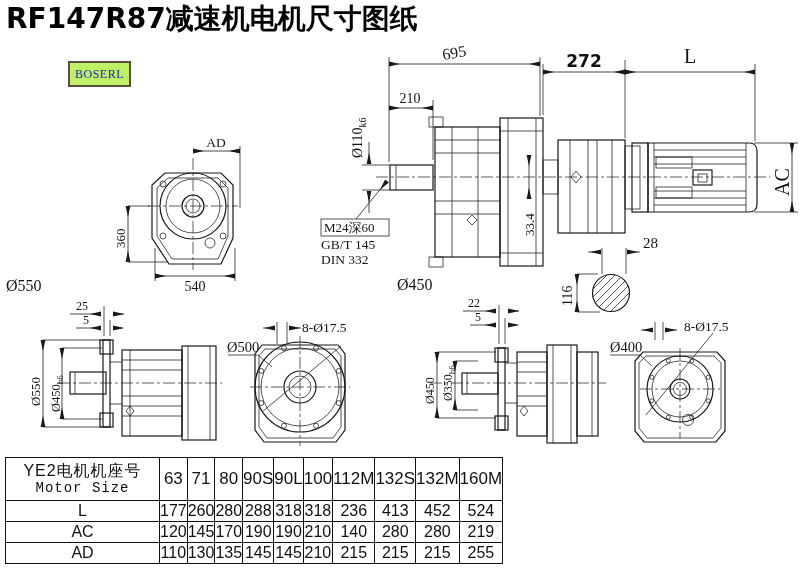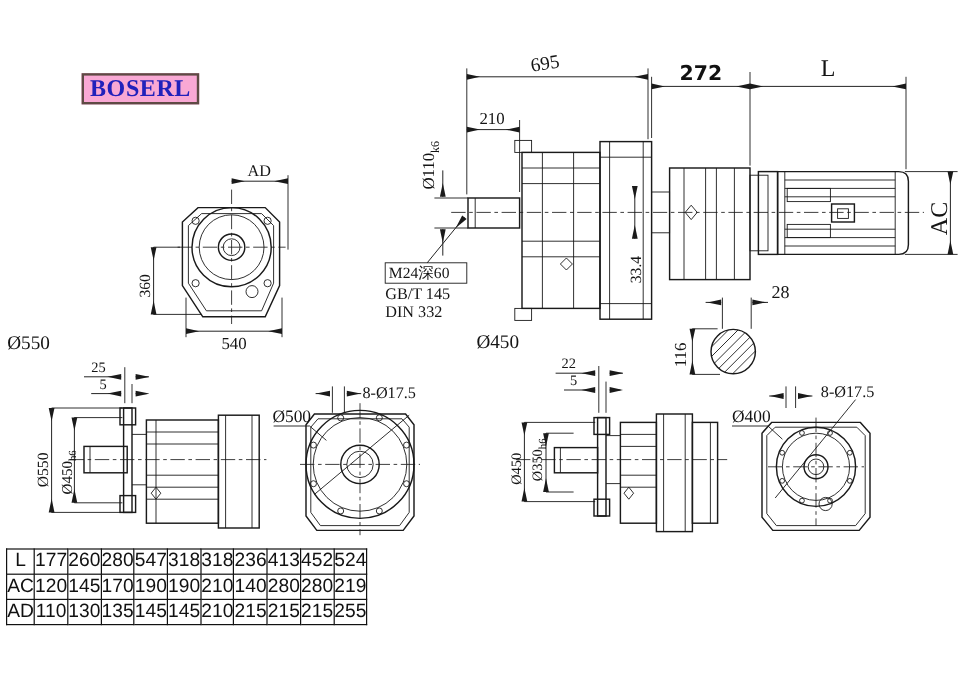--- a/index.html
+++ b/index.html
@@ -1,21 +1,21 @@
 <!DOCTYPE html>
 <html><head>
 <meta charset="utf-8">
 <style>
   html,body{margin:0;padding:0;background:#ffffff;}
   #canvas{position:relative;width:800px;height:572px;background:#ffffff;overflow:hidden;
           font-family:"Liberation Sans",sans-serif;color:#111;}
   #title{position:absolute;left:6px;top:0px;font-size:28px;font-weight:bold;color:#000;
          font-family:"DejaVu Sans",sans-serif;letter-spacing:0px;white-space:nowrap;}
-  #logo{position:absolute;left:68px;top:61px;border:2px solid #5e4a44;background:#f9a8d4;
-        color:#2121bb;font-family:"Liberation Serif",serif;font-weight:bold;font-size:20px;
+  #logo{position:absolute;left:68px;top:61px;border:2px solid #5e4a44;background:#bef264;
+        color:#2121bb;font-family:"Liberation Serif",serif;font-weight:normal;font-size:12px;
         padding:0px 5px;line-height:22px;letter-spacing:0.5px;}
   svg{position:absolute;left:0;top:0;}
   .ol{fill:none;stroke:#1a1a1a;stroke-width:1.2;}
   .tl{fill:none;stroke:#1a1a1a;stroke-width:0.75;}
   .cl{fill:none;stroke:#1a1a1a;stroke-width:0.7;stroke-dasharray:12 3 3 3;}
   .dl{fill:none;stroke:#1a1a1a;stroke-width:0.8;}
   text.dt{font-family:"Liberation Serif",serif;fill:#141414;stroke:none;}
   text.db{font-family:"DejaVu Sans",sans-serif;font-weight:bold;fill:#111;stroke:none;}
   
   #dimtable{position:absolute;left:5px;top:457px;border-collapse:collapse;table-layout:fixed;}
@@ -26,20 +26,21 @@
   .hc1{width:153px;}
   .hcn{font-size:16px;line-height:19px;letter-spacing:1px;}
   .hen{font-family:"Liberation Mono",monospace;font-size:14px;line-height:17px;letter-spacing:1px;}
   .rowlab{font-size:15px;}
 </style>
 </head>
 <body>
 
 <div id="canvas">
 
+  <div id="title">RF147R87减速机电机尺寸图纸</div>
   <div id="logo">BOSERL</div>
 
   <svg width="800" height="455" viewBox="0 0 800 455">
     <defs>
       <marker id="ae" markerWidth="14" markerHeight="8" refX="11.5" refY="4" orient="auto" markerUnits="userSpaceOnUse">
         <path d="M0,4 L11.5,1.6 L11.5,6.4 Z" fill="#1a1a1a"></path>
       </marker>
       <marker id="as" markerWidth="14" markerHeight="8" refX="0.5" refY="4" orient="auto" markerUnits="userSpaceOnUse">
         <path d="M11.5,4 L0.5,1.6 L0.5,6.4 Z" fill="#1a1a1a"></path>
       </marker>
@@ -333,26 +334,42 @@
       <line class="dl" x1="677" y1="330" x2="665" y2="330" marker-end="url(#ae)"></line>
       <text class="dt" x="684" y="331" font-size="13.5" text-anchor="start">8-Ø17.5</text>
 
       <text class="dt" x="610" y="352" font-size="14.5" text-anchor="start">Ø400</text>
       <polyline class="tl" points="610,355 640,355 652,366"></polyline>
     </g>
   </svg>
 
   <table id="dimtable">
     <tbody>
+        <tr class="hdr">
+      <td class="hc1">
+        <div class="hcn">YE2电机机座号</div>
+        <div class="hen">Motor Size</div>
+      </td>
+      <td>63</td>
+      <td>71</td>
+      <td>80</td>
+      <td>90S</td>
+      <td>90L</td>
+      <td>100</td>
+      <td>112M</td>
+      <td>132S</td>
+      <td>132M</td>
+      <td>160M</td>
+    </tr>
     <tr class="row">
       <td class="rowlab">L</td>
       <td>177</td>
       <td>260</td>
       <td>280</td>
-      <td>547</td>
+      <td>288</td>
       <td>318</td>
       <td>318</td>
       <td>236</td>
       <td>413</td>
       <td>452</td>
       <td>524</td>
     </tr>
     <tr class="row">
       <td class="rowlab">AC</td>
       <td>120</td>

